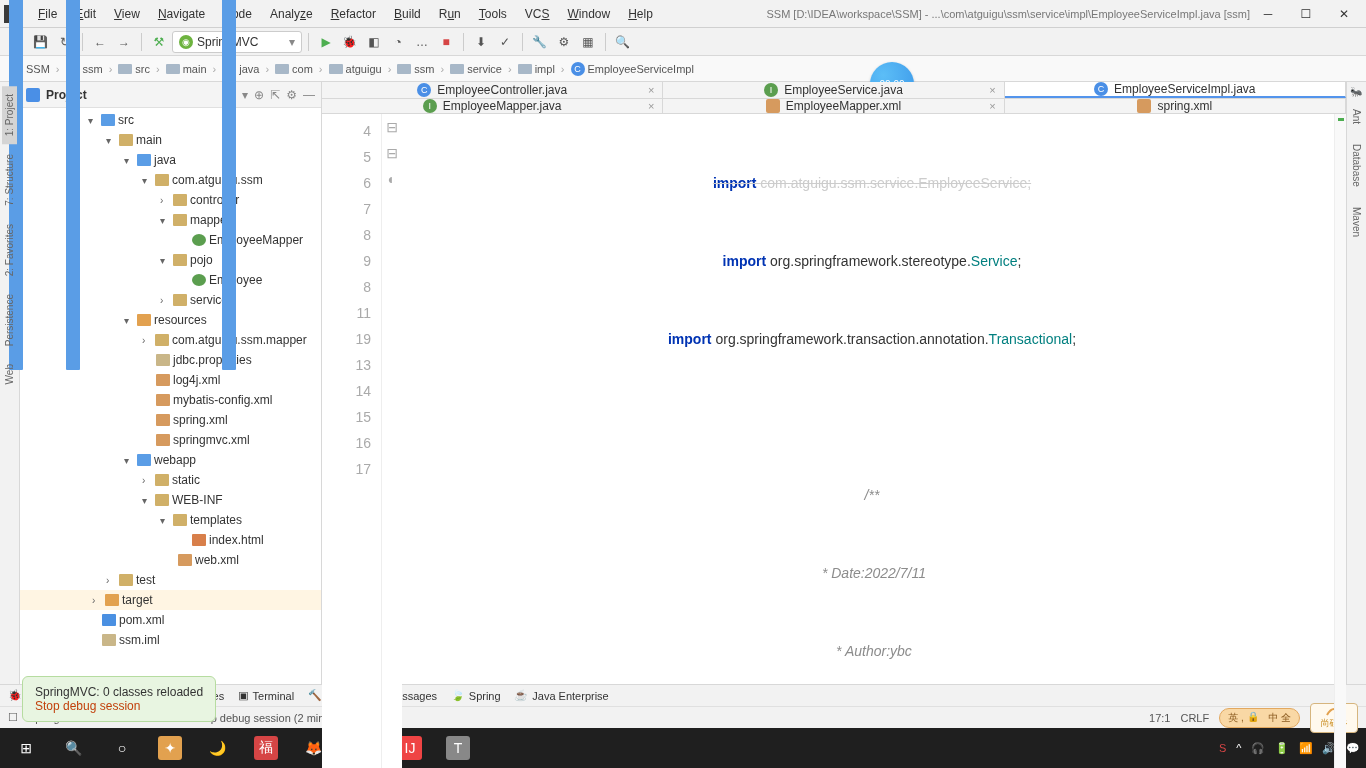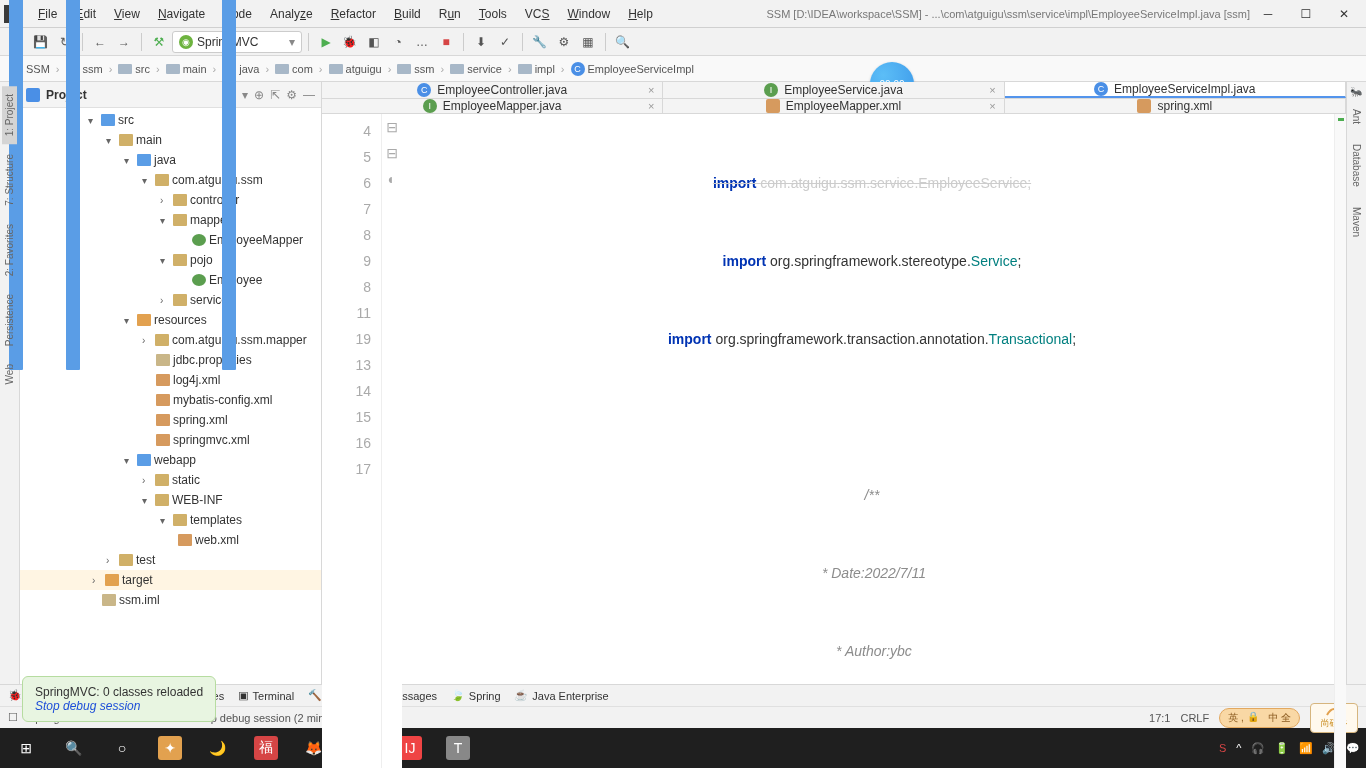--- a/index.html
+++ b/index.html
@@ -78,21 +78,21 @@
     .type { color: #007f7f; }
     .comment { color: #8c8c8c; font-style: italic; }
     .right-rail { width: 12px; background: #f9f9f9; border-left: 1px solid #eee; position: relative; }
     .rail-mark { position: absolute; right: 2px; width: 6px; height: 3px; background: #4dae50; }
 
     .right-tools { width: 20px; background: #f2f2f2; border-left: 1px solid #d8d8d8; display: flex; flex-direction: column; align-items: center; gap: 4px; padding-top: 4px; font-size: 10px; color: #666; }
     .right-tools .side-tab-r { writing-mode: vertical-rl; padding: 8px 2px; cursor: pointer; }
 
     
     .notification { position: absolute; left: 22px; bottom: 46px; background: #e8f5e1; border: 1px solid #b6dca0; border-radius: 6px; padding: 8px 12px; font-size: 12px; z-index: 100; }
-    .notification .link { color: #1d4ed8; cursor: pointer; font-style: italic; }
+    .notification .link { color: #c2410c; cursor: pointer; }
 
     
     .bottom-bar { height: 22px; background: #f2f2f2; display: flex; align-items: center; padding: 0 8px; border-top: 1px solid #d8d8d8; gap: 14px; font-size: 11px; }
     .bottom-item { display: flex; align-items: center; gap: 4px; cursor: pointer; }
     .status-bar { height: 22px; background: #f2f2f2; display: flex; align-items: center; padding: 0 8px; border-top: 1px solid #e0e0e0; font-size: 11px; color: #555; gap: 10px; }
     .status-bar .status-text { flex: 1; }
 
     
     .taskbar { height: 40px; background: #1f1f1f; display: flex; align-items: center; padding: 0 6px; gap: 8px; }
     .task-btn { width: 40px; height: 40px; display: flex; align-items: center; justify-content: center; color: #fff; cursor: pointer; }
@@ -343,33 +343,41 @@
       <div class="tree-row" style="padding-left:122px">
           <span class="chev">▾</span>
           <span class="tree-icon folder"></span>
           <span>WEB-INF</span>
         </div>
       <div class="tree-row" style="padding-left:140px">
           <span class="chev">▾</span>
           <span class="tree-icon folder"></span>
           <span>templates</span>
         </div>
+      <div class="tree-row" style="padding-left:172px">
+          <span class="tree-icon html"></span>
+          <span>index.html</span>
+        </div>
       <div class="tree-row" style="padding-left:158px">
           <span class="tree-icon xml"></span>
           <span>web.xml</span>
         </div>
       <div class="tree-row" style="padding-left:86px">
           <span class="chev">›</span>
           <span class="tree-icon folder"></span>
           <span>test</span>
         </div>
       <div class="tree-row highlight" style="padding-left:72px">
           <span class="chev">›</span>
           <span class="tree-icon orange-f"></span>
           <span>target</span>
+        </div>
+      <div class="tree-row" style="padding-left:82px">
+          <span class="tree-icon pom-m"></span>
+          <span>pom.xml</span>
         </div>
       <div class="tree-row" style="padding-left:82px">
           <span class="tree-icon file-p"></span>
           <span>ssm.iml</span>
         </div>
     </div>
   </div>
 
   <div class="editor-pane">
     <div class="tab-row">

